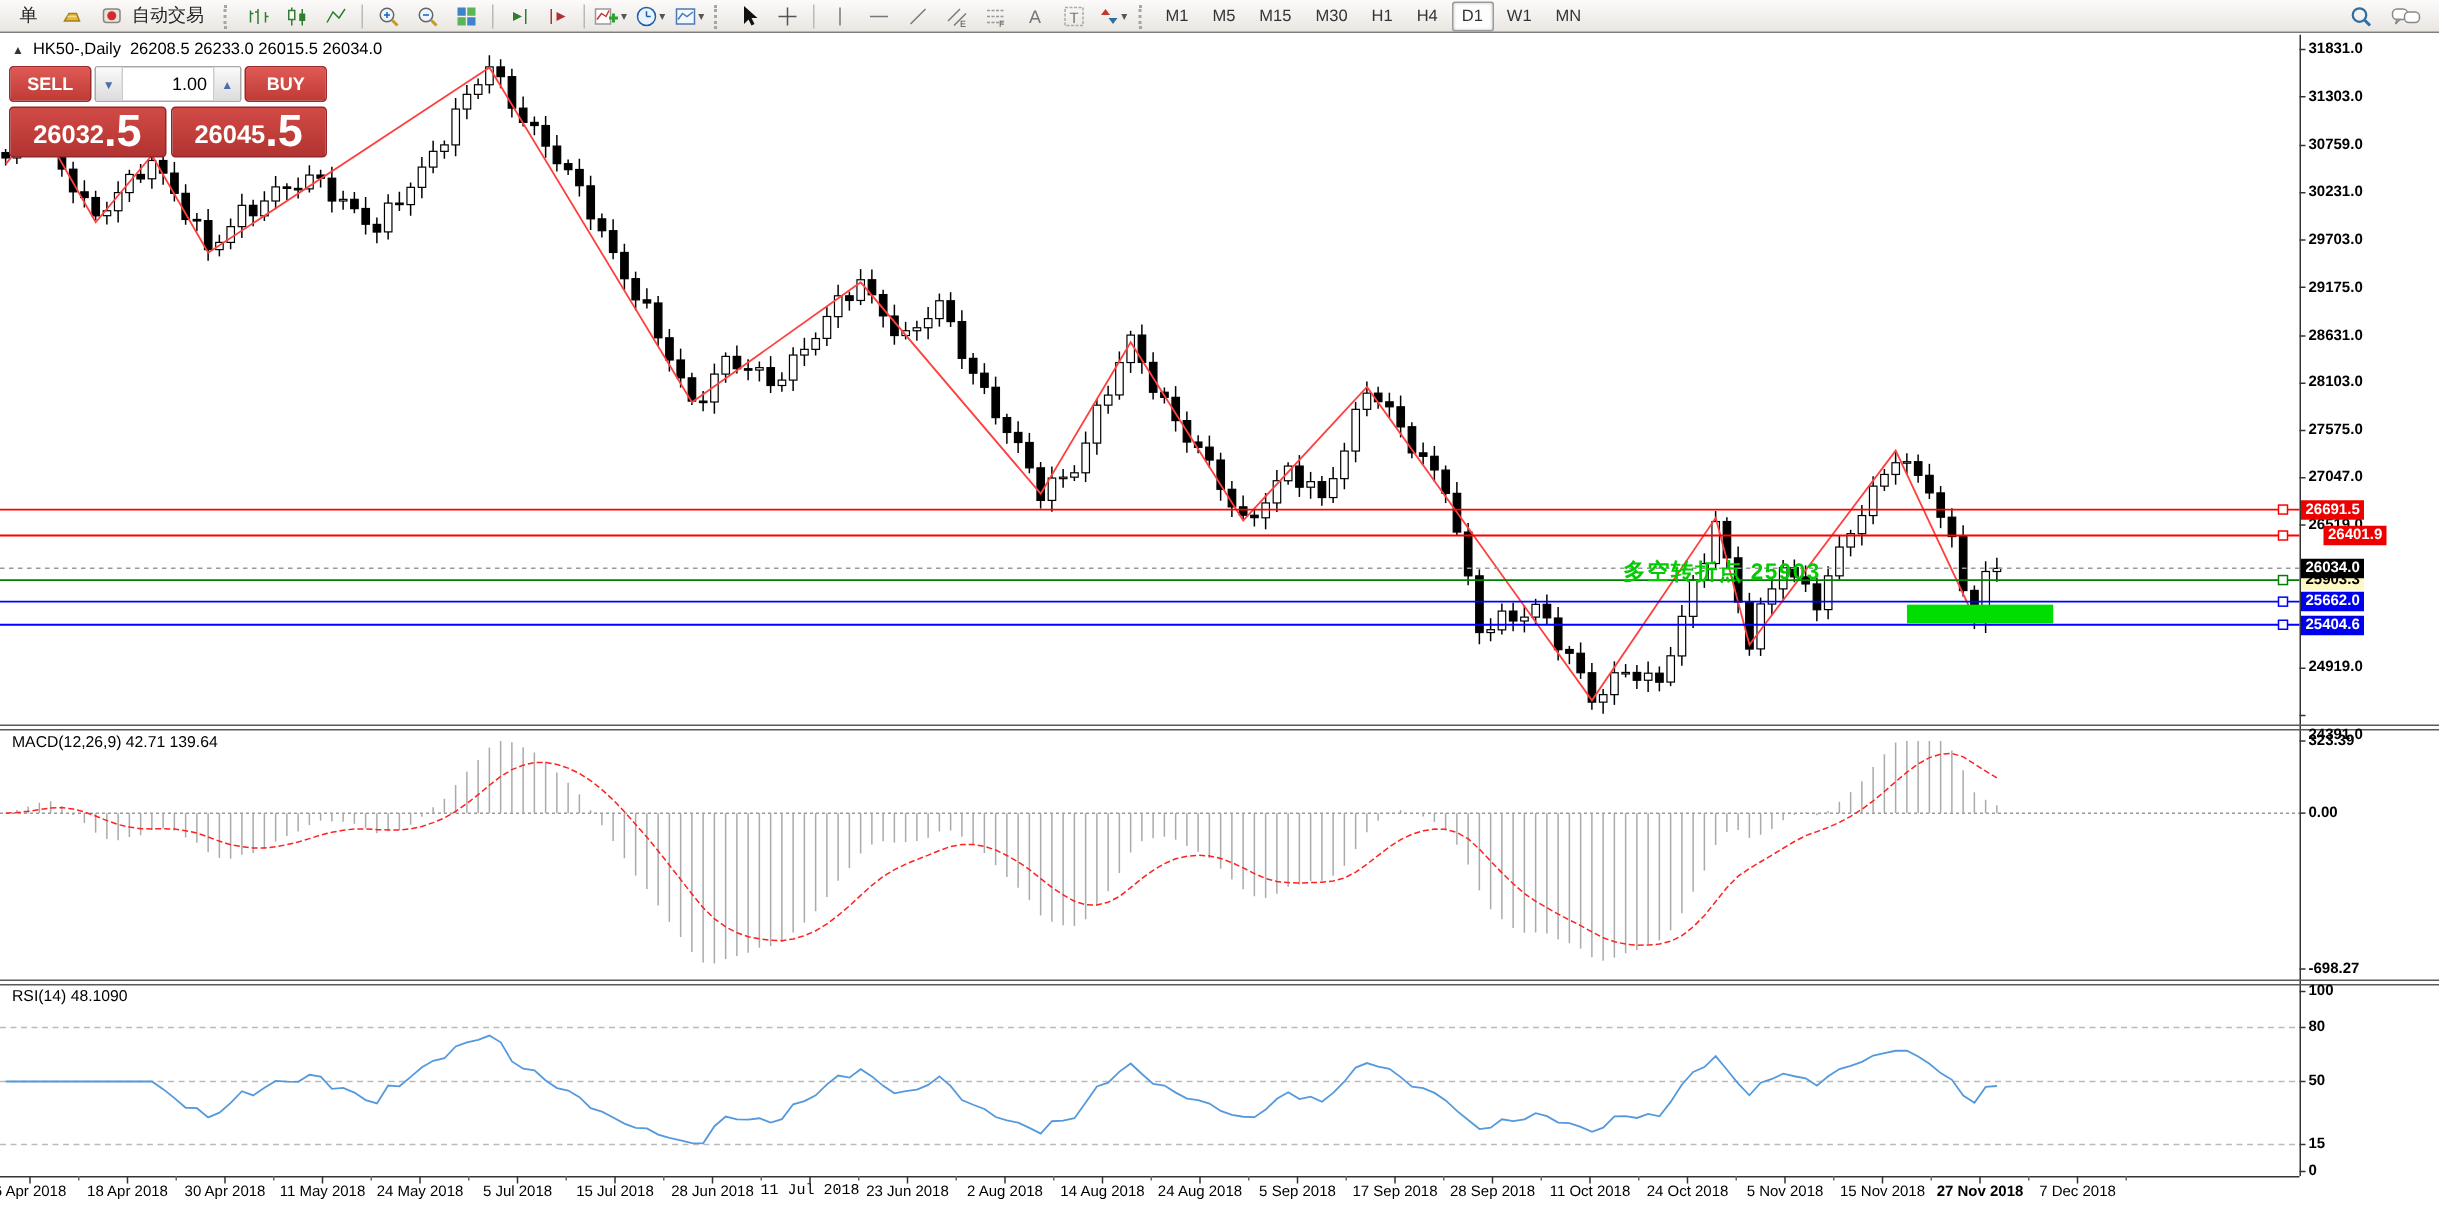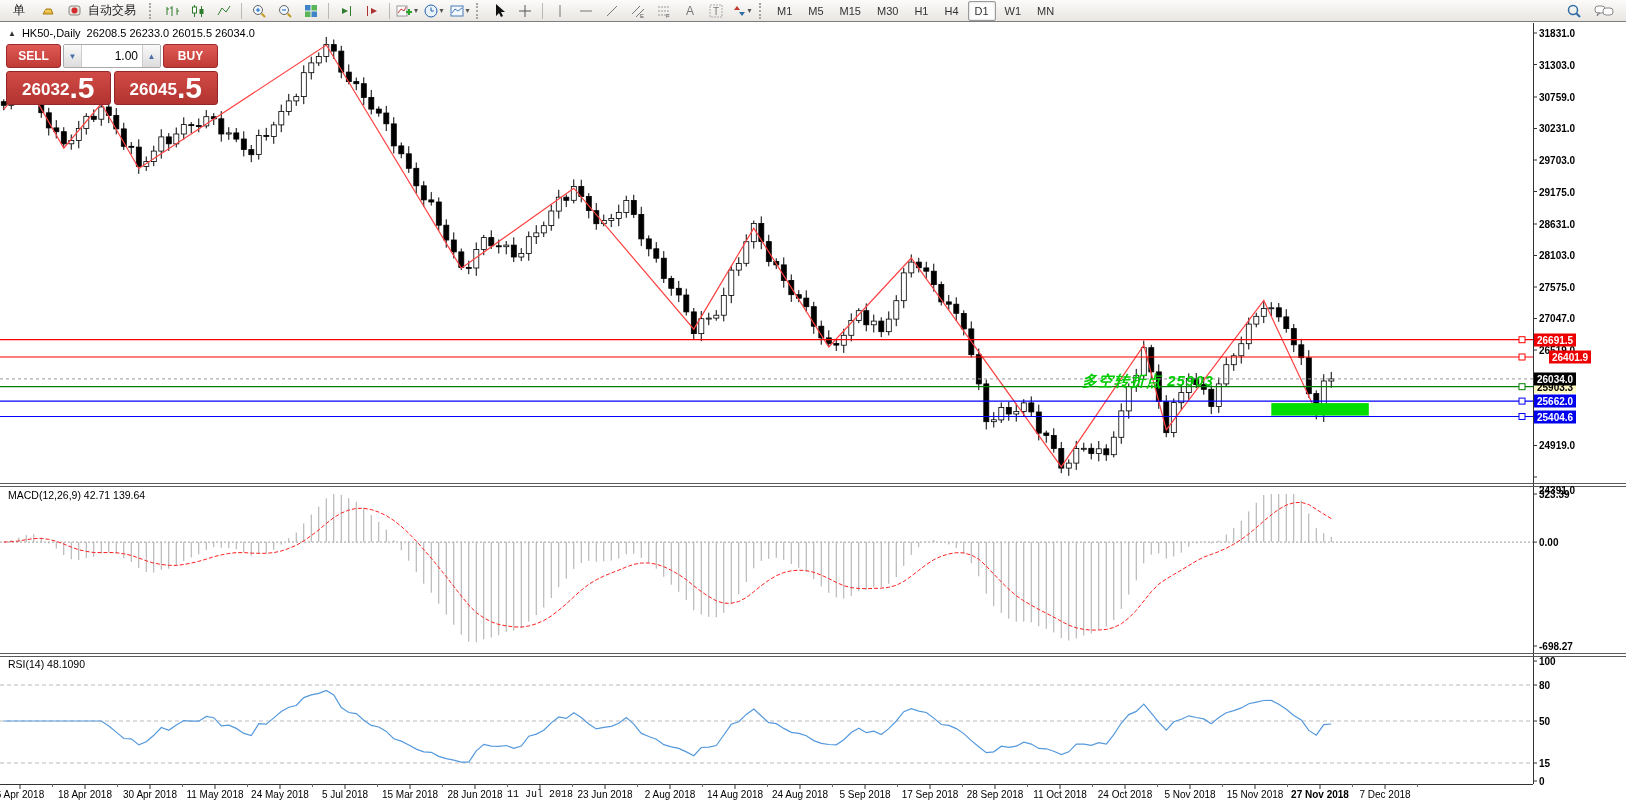--- a/index.html
+++ b/index.html
@@ -886,21 +886,21 @@
         <div class="badge" style="top: 386.75px; background: #fef9c3; color: rgb(0, 0, 0);">25903.3</div>
         <div class="badge" style="top: 401.15px; background: rgb(0, 0, 238); color: rgb(255, 255, 255);">25662.0</div>
         <div class="badge" style="top: 416.511px; background: rgb(0, 0, 238); color: rgb(255, 255, 255);">25404.6</div>
         <div class="badge" style="top: 378.95px; background: rgb(0, 0, 0); color: rgb(255, 255, 255);">26034.0</div>
         <div class="date-label" style="left: 20px;">6 Apr 2018</div>
         <div class="date-label" style="left: 85px;">18 Apr 2018</div>
         <div class="date-label" style="left: 150px;">30 Apr 2018</div>
         <div class="date-label" style="left: 215px;">11 May 2018</div>
         <div class="date-label" style="left: 280px;">24 May 2018</div>
         <div class="date-label" style="left: 345px;">5 Jul 2018</div>
-        <div class="date-label" style="left: 410px;">15 Mar 2018</div>
+        <div class="date-label" style="left: 410px;">15 Jul 2018</div>
         <div class="date-label" style="left: 475px;">28 Jun 2018</div>
         <div class="date-label" style="left: 540px; font-family: Liberation Mono, monospace;">11 Jul 2018</div>
         <div class="date-label" style="left: 605px;">23 Jun 2018</div>
         <div class="date-label" style="left: 670px;">2 Aug 2018</div>
         <div class="date-label" style="left: 735px;">14 Aug 2018</div>
         <div class="date-label" style="left: 800px;">24 Aug 2018</div>
         <div class="date-label" style="left: 865px;">5 Sep 2018</div>
         <div class="date-label" style="left: 930px;">17 Sep 2018</div>
         <div class="date-label" style="left: 995px;">28 Sep 2018</div>
         <div class="date-label" style="left: 1060px;">11 Oct 2018</div>
@@ -932,17 +932,17 @@
           <span class="pint">26032</span>
             <span class="pbig">.5</span>
         </div>
         <div class="tp-price">
           <span class="pint">26045</span>
             <span class="pbig">.5</span>
         </div>
       </div>
     </div>
 
-    <div class="annotation" id="annotation" style="left: 1082px; top: 349.382px; color: rgb(0, 204, 0); font-style: italic;">多空转折点 25903</div>
+    <div class="annotation" id="annotation" style="left: 1082px; top: 349.382px; color: rgb(0, 204, 0);">多空转折点 25903</div>
     <div class="ind-label" id="macd-label" style="top: 466px;">MACD(12,26,9) 42.71 139.64</div>
     <div class="ind-label" id="rsi-label" style="top: 635px;">RSI(14) 48.1090</div>
   </div>
 </div>
 
 </body></html>

